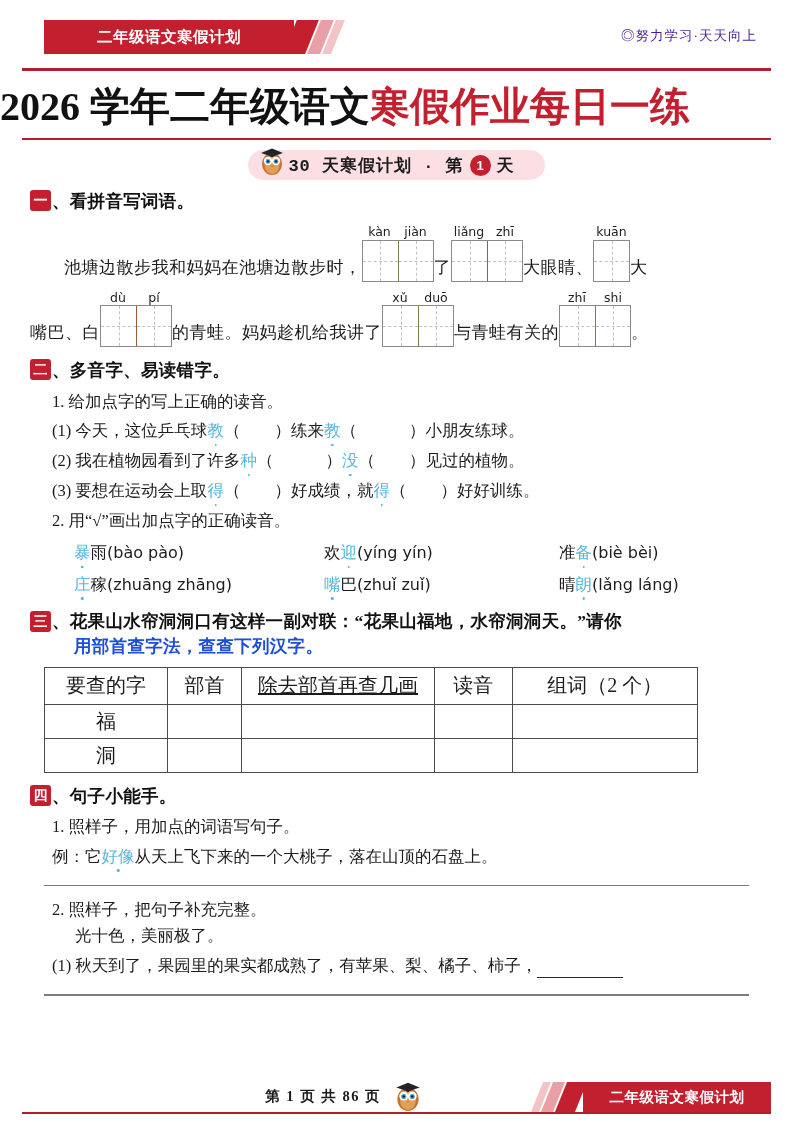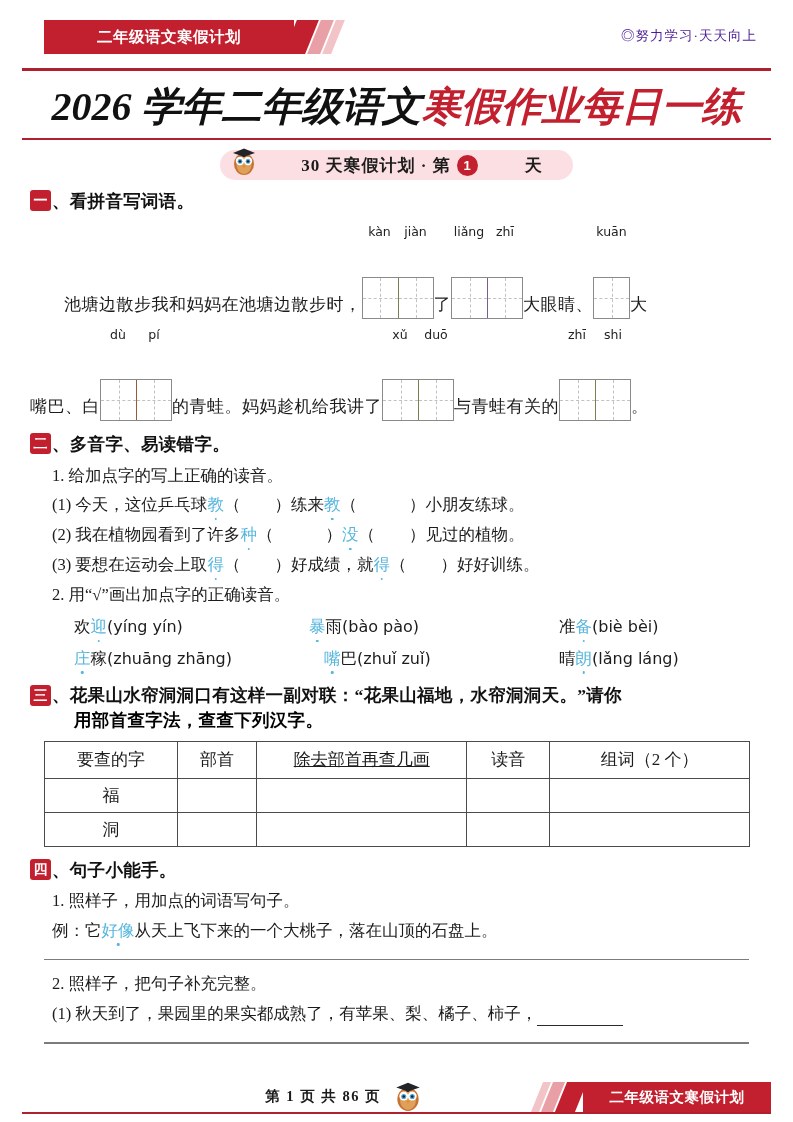--- a/index.html
+++ b/index.html
@@ -68,24 +68,22 @@
   }
 
   .rule-top {
     margin: 2px 22px 0 22px;
     height: 2.5px;
     background: #b01f2e;
   }
 
   
   .title-row {
-    text-align: center;
     margin-top: 8px;
     white-space: nowrap;
-    font-style: italic;
   }
   .title-row .t-black,
   .title-row .t-red {
     font-family: "Liberation Serif", "DejaVu Serif", serif;
     font-weight: bold;
     font-size: 40px;
     letter-spacing: 0px;
   }
   .title-row .t-black { color: #111111; }
   .title-row .t-red   { color: #c3202f; }
@@ -116,23 +114,22 @@
     position: absolute;
     left: 10px;
     top: -6px;
     width: 28px;
     height: 32px;
   }
   .badge-text {
     font-size: 17px;
     font-weight: bold;
     color: #1c1c1c;
-    font-family: Liberation Serif, serif;
+    font-family: Liberation Mono, monospace;
     letter-spacing: 1px;
-    margin-left: 41px;
   }
   .badge-num {
     width: 21px;
     height: 21px;
     border-radius: 50%;
     background: #c3202f;
     color: #fff;
     display: inline-flex;
     align-items: center;
     justify-content: center;
@@ -179,21 +176,21 @@
     font-size: 17.5px;
     font-weight: bold;
     color: #111;
     margin-left: 1px;
     letter-spacing: 0.3px;
     line-height: 1.45;
   }
   .sec-title-cont {
     font-size: 17.5px;
     font-weight: bold;
-    color: #000000;
+    color: #1d4ed8;
     margin-left: 44px;
     letter-spacing: 0.3px;
     line-height: 1.45;
   }
 
   .q {
     font-size: 16.5px;
     line-height: 1.45;
     margin-left: 22px;
     margin-top: 6px;
@@ -228,21 +225,20 @@
     white-space: nowrap;
   }
   .sent-line .txt {
     padding-bottom: 6px;
     letter-spacing: 0.5px;
   }
   .tz-group {
     display: inline-flex;
     flex-direction: column;
     align-items: stretch;
-    gap: 37px;
   }
   .tz-pinyins {
     display: flex;
     font-family: "DejaVu Sans", sans-serif;
     font-size: 12.5px;
     color: #222;
     justify-content: space-around;
     margin-bottom: 1px;
   }
   .tz-pinyins span { flex: 1; text-align: center; }
@@ -274,23 +270,23 @@
     right: 0;
     height: 0;
     border-top: 1px dashed #c2c2c2;
   }
   .tz-cell.sep-purple { border-left-color: #7b5f8a; }
   .tz-cell.sep-brown  { border-left-color: #9a5a3a; }
 
   
   table.lookup {
     border-collapse: collapse;
-    width: 706px;
+    width: 654px;
     margin: 7px 0 0 14px;
-    font-size: 17px;
+    font-size: 20px;
   }
   table.lookup td {
     border: 1px solid #4b4b4b;
     text-align: center;
     height: 31px;
     color: #1c1c1c;
   }
   table.lookup tr.head td { height: 34px; }
   .col-a { width: 133px; }
   .col-b { width: 78px; }
@@ -510,22 +506,22 @@
       <span>(2) 我在植物园看到了许多</span><span class="blue">种</span><span>（</span><span class="gap-md"></span><span>）</span><span class="blue">没</span><span>（</span><span class="gap-sm"></span><span>）见过的植物。</span>
     </div>
 
     <div class="q">
       <span>(3) 要想在运动会上取</span><span class="blue">得</span><span>（</span><span class="gap-sm"></span><span>）好成绩，就</span><span class="blue">得</span><span>（</span><span class="gap-sm"></span><span>）好好训练。</span>
     </div>
 
     <div class="q">2. 用“√”画出加点字的正确读音。</div>
 
     <div class="q" style="margin-left:44px; margin-top:8px; display:flex;">
+      <span style="width:250px;"><span class="blue">暴</span><span>雨</span><span style="font-family:'DejaVu Sans',sans-serif;font-size:16px;">(bào   pào)</span></span>
       <span style="width:235px;"><span>欢</span><span class="blue">迎</span><span style="font-family:'DejaVu Sans',sans-serif;font-size:16px;">(yíng   yín)</span></span>
-      <span style="width:250px;"><span class="blue">暴</span><span>雨</span><span style="font-family:'DejaVu Sans',sans-serif;font-size:16px;">(bào   pào)</span></span>
       <span><span>准</span><span class="blue">备</span><span style="font-family:'DejaVu Sans',sans-serif;font-size:16px;">(biè   bèi)</span></span>
     </div>
 
     <div class="q" style="margin-left:44px; margin-top:8px; display:flex;">
       <span style="width:250px;"><span class="blue">庄</span><span>稼</span><span style="font-family:'DejaVu Sans',sans-serif;font-size:16px;">(zhuāng   zhāng)</span></span>
       <span style="width:235px;"><span class="blue">嘴</span><span>巴</span><span style="font-family:'DejaVu Sans',sans-serif;font-size:16px;">(zhuǐ   zuǐ)</span></span>
       <span><span>晴</span><span class="blue">朗</span><span style="font-family:'DejaVu Sans',sans-serif;font-size:16px;">(lǎng   láng)</span></span>
     </div>
 
     <div class="sec-head" style="margin-top:12px;">
@@ -565,20 +561,21 @@
       <span class="sec-title">、句子小能手。</span>
     </div>
 
     <div class="q">1. 照样子，用加点的词语写句子。</div>
     <div class="q">
       <span>例：它</span><span class="blue">好像</span><span>从天上飞下来的一个大桃子，落在山顶的石盘上。</span>
     </div>
     <div class="write-line"></div>
 
     <div class="q" style="margin-top:12px;">2. 照样子，把句子补充完整。</div>
+    <div class="q" style="margin-left:45px; margin-top:2px;">光十色，美丽极了。</div>
     <div class="q">
       <span>(1) 秋天到了，果园里的果实都成熟了，有苹果、梨、橘子、柿子，</span><span class="inline-blank"></span>
     </div>
     <div class="write-line"></div>
 
   </div>
 
   <div class="footer">
     <div class="footer-rule"></div>
     <div class="page-no">第 1 页 共 86 页</div>

